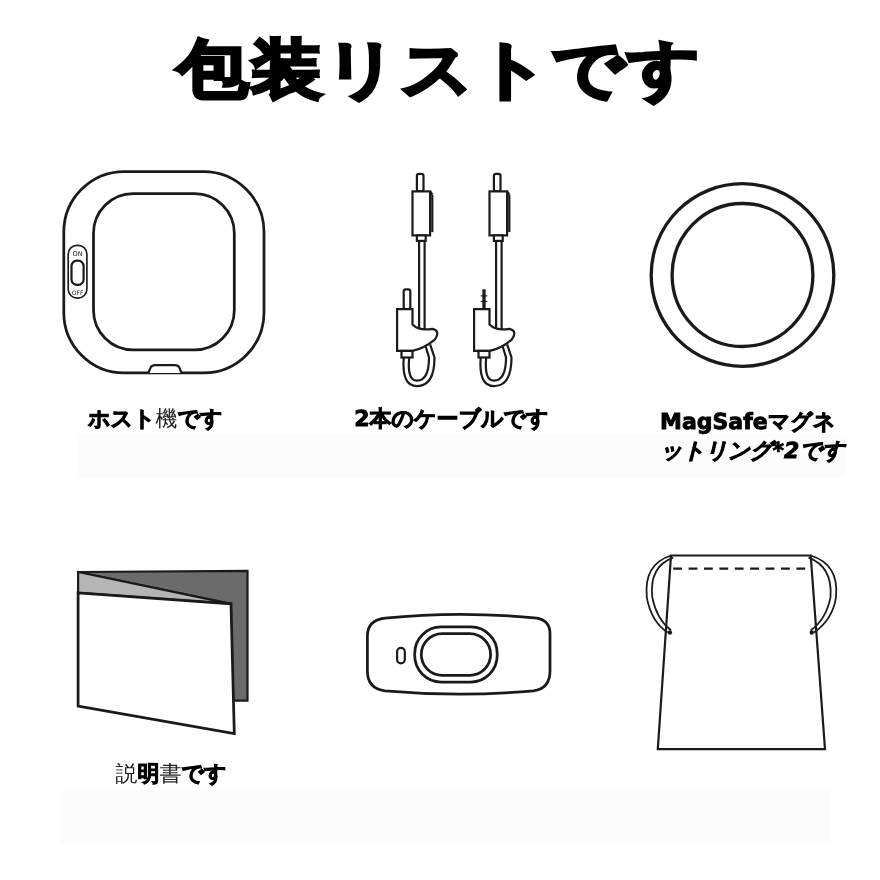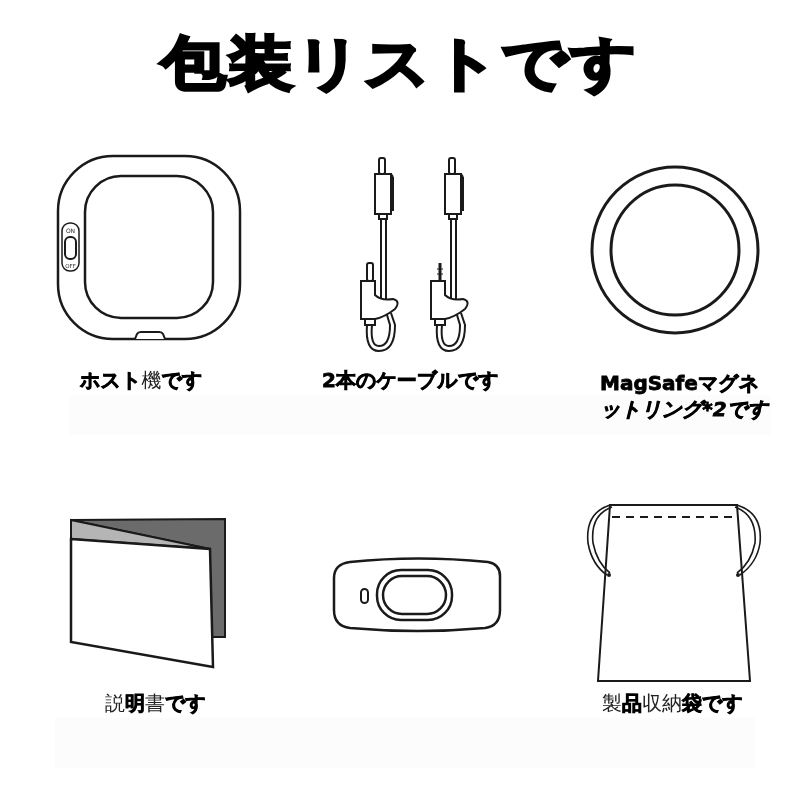--- a/index.html
+++ b/index.html
@@ -157,17 +157,14 @@
       <polygon points="25,2 152,2 165,178 13,178" fill="#fff" stroke="#1a1a1a" stroke-width="2"></polygon>
       <line x1="27" y1="14" x2="152" y2="14" stroke="#1a1a1a" stroke-width="2" stroke-dasharray="8,6"></line>
       <path d="M 25 2 Q 0 10 3 40 Q 7 62 22 72" fill="none" stroke="#1a1a1a" stroke-width="1.6"></path>
       <path d="M 27 4 Q 5 12 8 40 Q 12 60 25 70" fill="none" stroke="#1a1a1a" stroke-width="1.6"></path>
       <circle cx="24" cy="72" r="2" fill="#1a1a1a"></circle>
       <path d="M 152 2 Q 178 10 175 40 Q 172 60 155 72" fill="none" stroke="#1a1a1a" stroke-width="1.6"></path>
       <path d="M 150 4 Q 172 12 170 40 Q 166 60 152 70" fill="none" stroke="#1a1a1a" stroke-width="1.6"></path>
       <circle cx="153" cy="72" r="2" fill="#1a1a1a"></circle>
     </svg>
   </div>
-  <div class="label" style="left:602px; top:691px;">
-    <span class="thin">製</span><span>品</span><span class="thin">収納</span><span>袋です</span>
-  </div>
 
 </div>
 
 </body></html>

